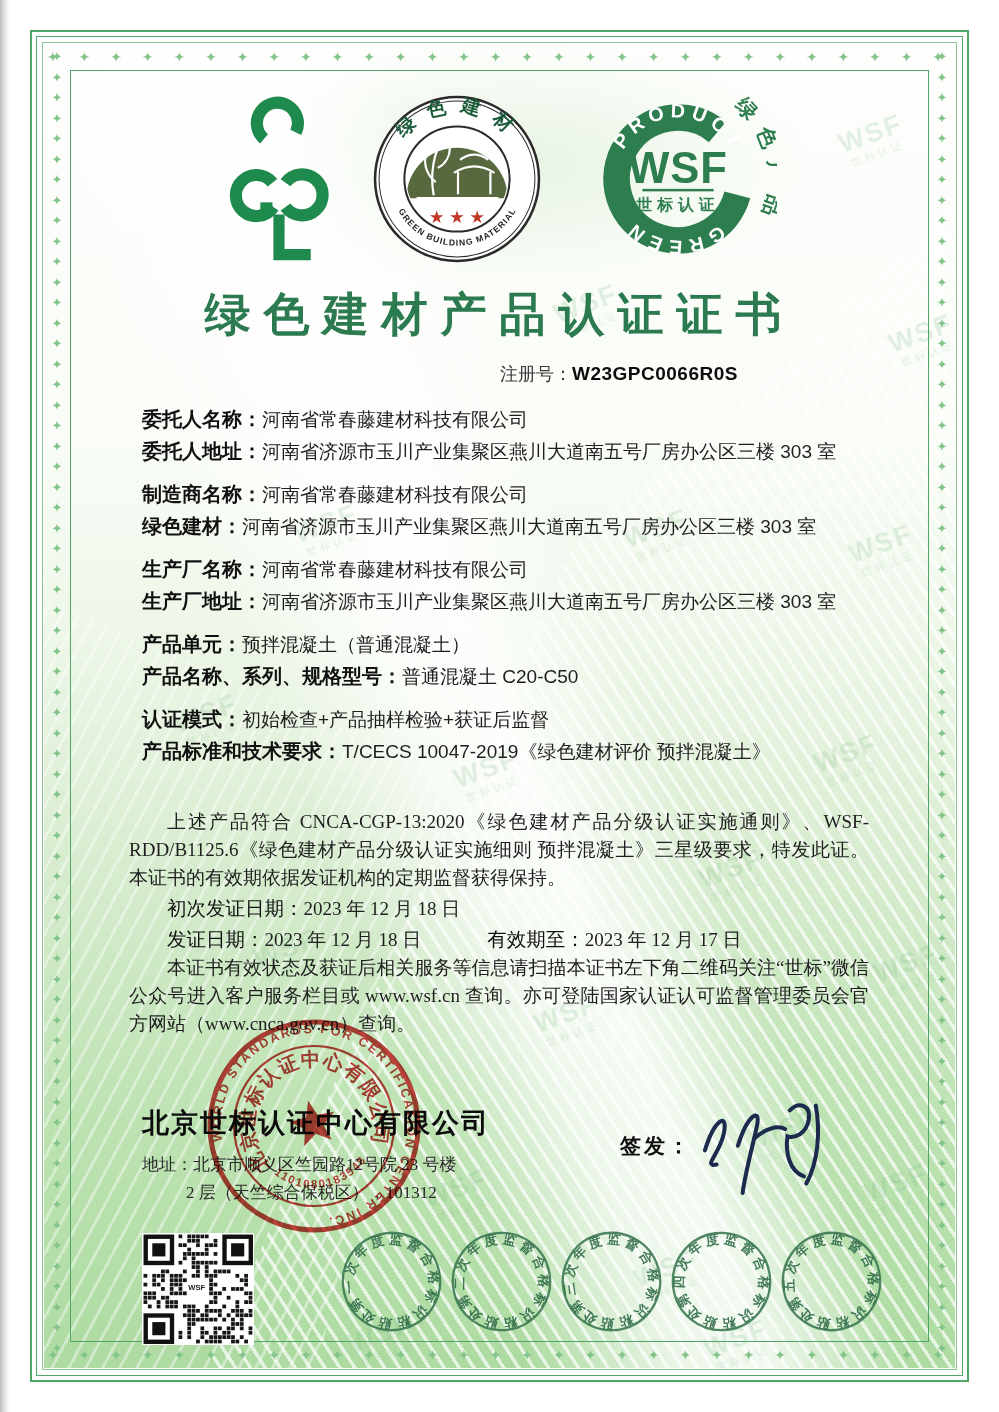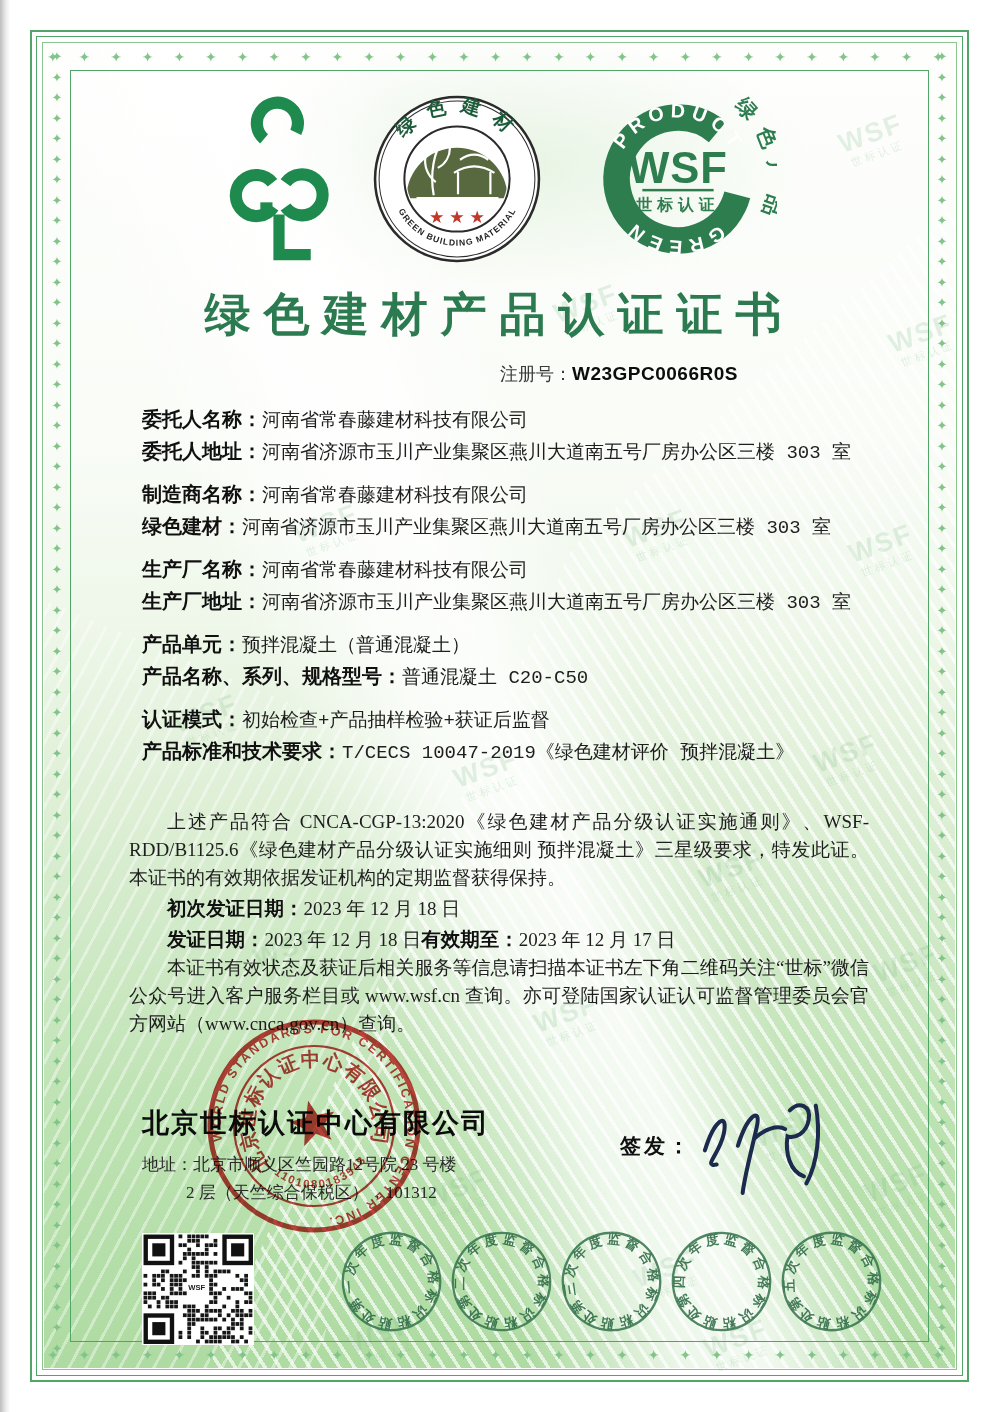--- a/index.html
+++ b/index.html
@@ -48,30 +48,30 @@
   .title{position:absolute;top:284px;left:0;right:0;z-index:4;text-align:center;
          font-size:46px;font-weight:bold;color:#2c7a4f;letter-spacing:13px;}
   .regblock{position:absolute;top:349px;left:500px;z-index:4;}
   .regrow{font-size:18px;line-height:34px;color:#3a3a3a;font-family:"Liberation Serif",serif;margin-top:8px;}
   .regrow b{font-family:"Liberation Sans",sans-serif;color:#0d0d0d;font-size:19px;letter-spacing:.5px;}
   
   .fields{position:absolute;top:404px;left:142px;width:818px;z-index:4;}
   .frow{height:31px;line-height:31px;margin-bottom:1px;white-space:nowrap;}
   .frow.gap{margin-top:12px;}
   .flabel{font-weight:bold;font-size:20px;color:#101010;}
-  .fvalue{font-size:19px;color:#1e1e1e;font-family:Liberation Mono, monospace;}
+  .fvalue{font-size:19px;color:#1e1e1e;font-family:Liberation Sans, sans-serif;}
   
   .paras{position:absolute;top:808px;left:129px;width:740px;z-index:4;}
   .paras p{margin:0;font-size:19px;line-height:28px;color:#1e1e1e;
            font-family:"Liberation Serif",serif;text-align:justify;}
   .paras p.ind{text-indent:2em;}
   .dateline{margin-top:2px !important;text-align:left !important;}
-  .dateline .dlabel{font-weight:bold;color:#101010;font-family:"Liberation Sans",sans-serif;font-size:19.5px;}
+  .dateline .dlabel{font-weight:normal;color:#101010;font-family:"Liberation Sans",sans-serif;font-size:19.5px;}
   .dateline .dval{font-family:"Liberation Serif",serif;}
-  .dateline .second{}
+  .dateline .second{margin-left:66px;}
   
   .issuer{position:absolute;top:1105px;left:142px;z-index:4;}
   .issuer-name{font-size:27px;font-weight:bold;color:#0c0c0c;letter-spacing:2px;}
   .issuer-addr{font-size:17px;color:#2a2a2a;font-family:"Liberation Serif",serif;margin-top:12px;}
   .issuer-addr2{font-size:17px;color:#2a2a2a;font-family:"Liberation Serif",serif;margin-top:5px;margin-left:44px;}
   .signrow{position:absolute;top:1132px;left:620px;z-index:4;font-size:21px;font-weight:bold;color:#101010;letter-spacing:3px;}
   .signature{position:absolute;top:1082px;left:684px;z-index:5;}
   
   .seal{position:absolute;top:1016px;left:204px;width:220px;height:220px;z-index:6;
         transform:rotate(-13deg);opacity:.93;mix-blend-mode:multiply;}

